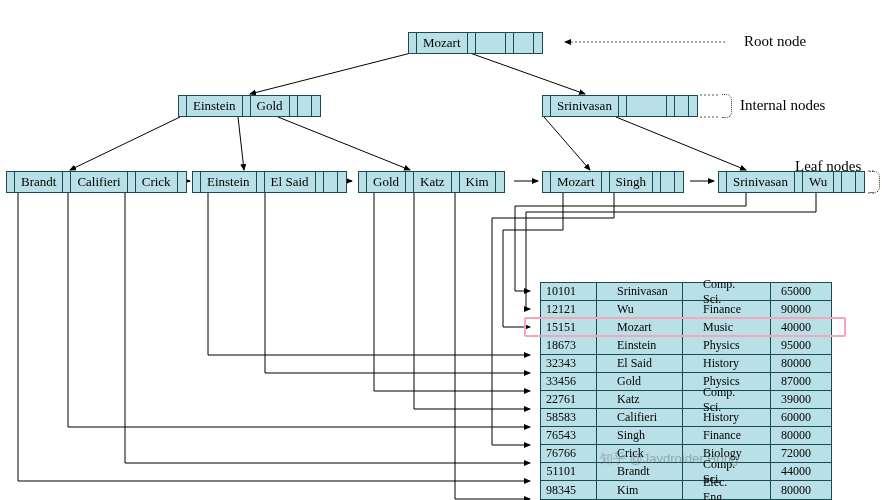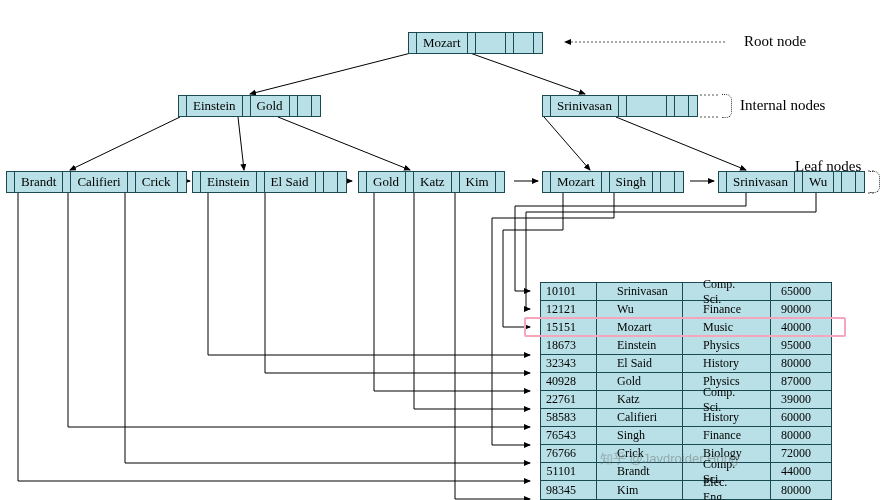--- a/index.html
+++ b/index.html
@@ -194,21 +194,21 @@
         <div class="tbl-cell c3">Physics</div>
         <div class="tbl-cell c4">95000</div>
       </div>
       <div class="tbl-row">
         <div class="tbl-cell c1">32343</div>
         <div class="tbl-cell c2">El Said</div>
         <div class="tbl-cell c3">History</div>
         <div class="tbl-cell c4">80000</div>
       </div>
       <div class="tbl-row">
-        <div class="tbl-cell c1">40928</div>
+        <div class="tbl-cell c1">33456</div>
         <div class="tbl-cell c2">Gold</div>
         <div class="tbl-cell c3">Physics</div>
         <div class="tbl-cell c4">87000</div>
       </div>
       <div class="tbl-row">
         <div class="tbl-cell c1">22761</div>
         <div class="tbl-cell c2">Katz</div>
         <div class="tbl-cell c3">Comp. Sci.</div>
         <div class="tbl-cell c4">39000</div>
       </div>

